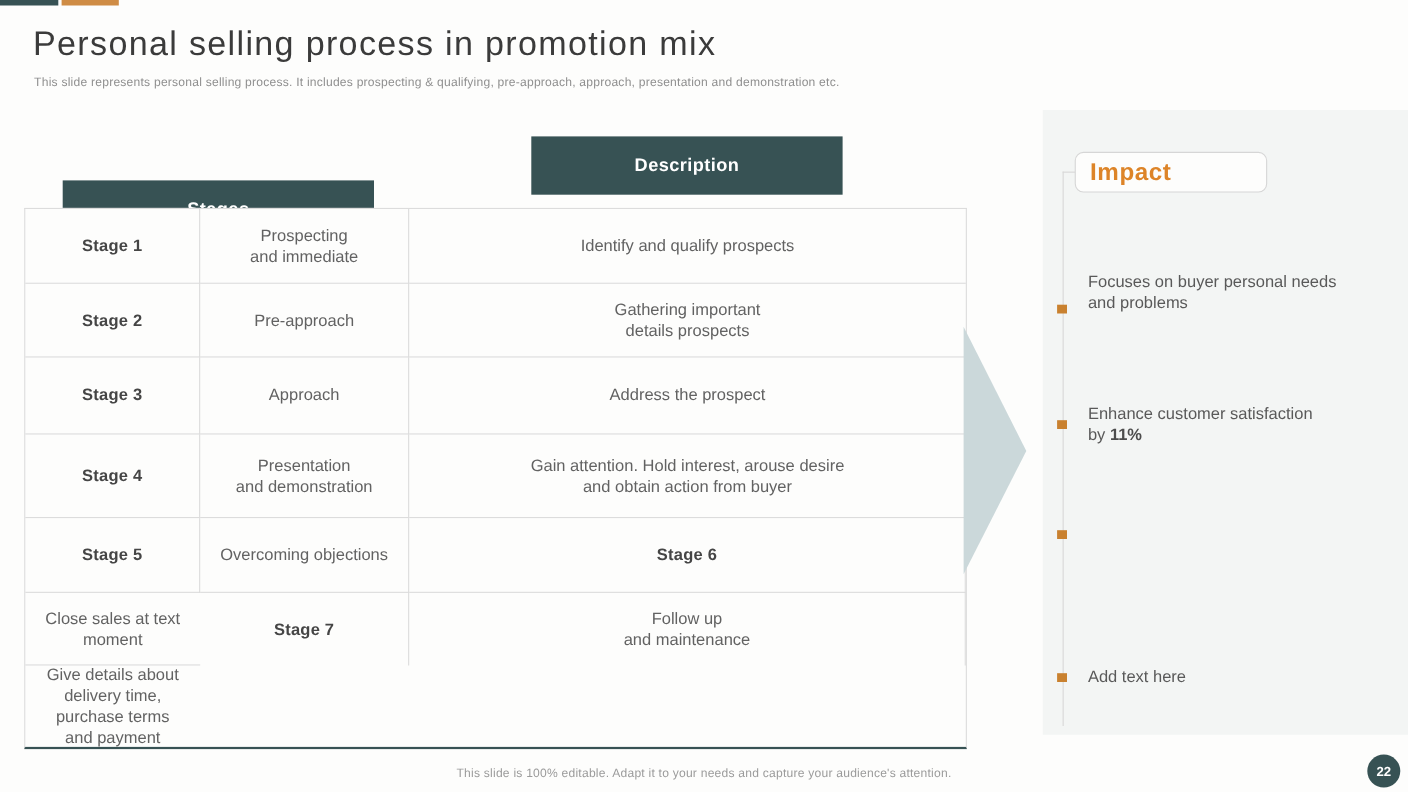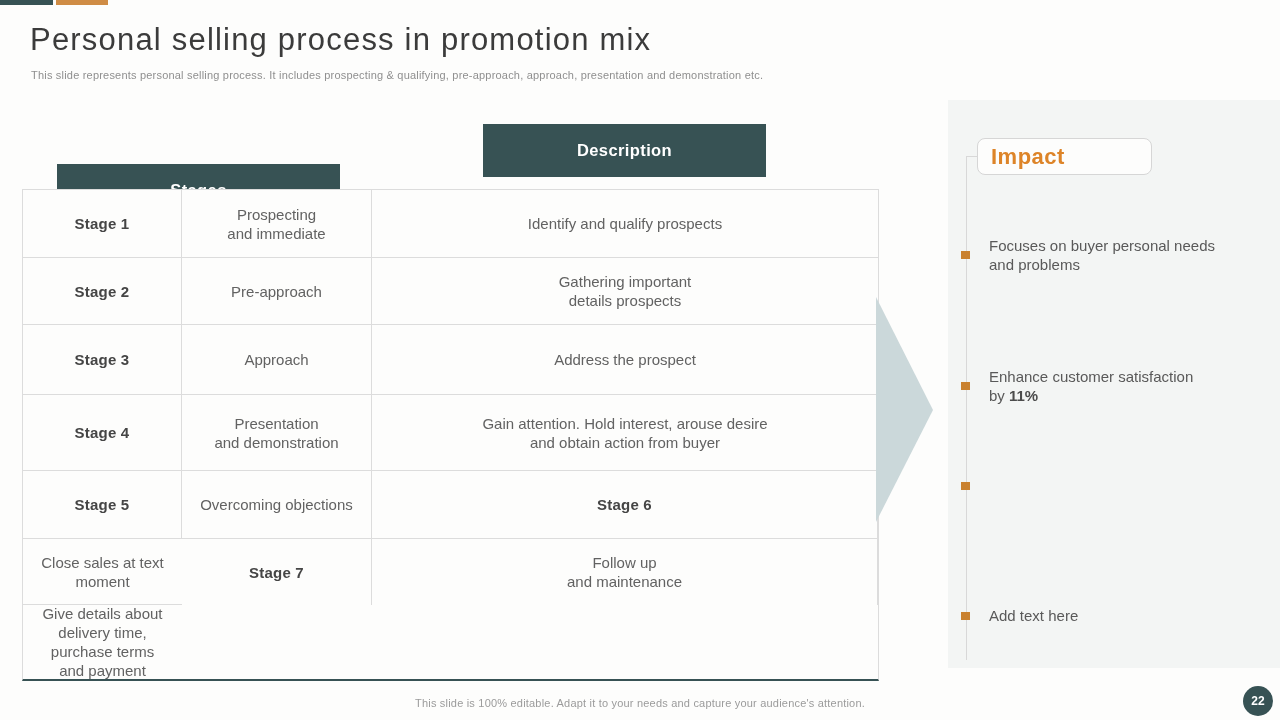--- a/index.html
+++ b/index.html
@@ -83,21 +83,21 @@
     left:961px; width:300px;
     display:flex; align-items:center;
   }
   .impact-item .bullet {
     width:9px; height:8px; background:#c9812f; margin-right:19px; flex:none;
   }
   .impact-item .txt {
     font-size:15px; line-height:19px; color:#595959; white-space:pre-line;
   }
   .impact-item .txt b { color:#4c4c4c; }
-  .it1 { top:236px; }
+  .it1 { top:247px;align-items:flex-end; }
   .it2 { top:367px; }
   .it3 { top:482px; }
   .it4 { top:606px; }
 
   
   .footer {
     left:0; right:0; top:697px; text-align:center;
     font-size:11px; color:#9b9b9b; letter-spacing:0.2px;
   }
   .page-circle {

